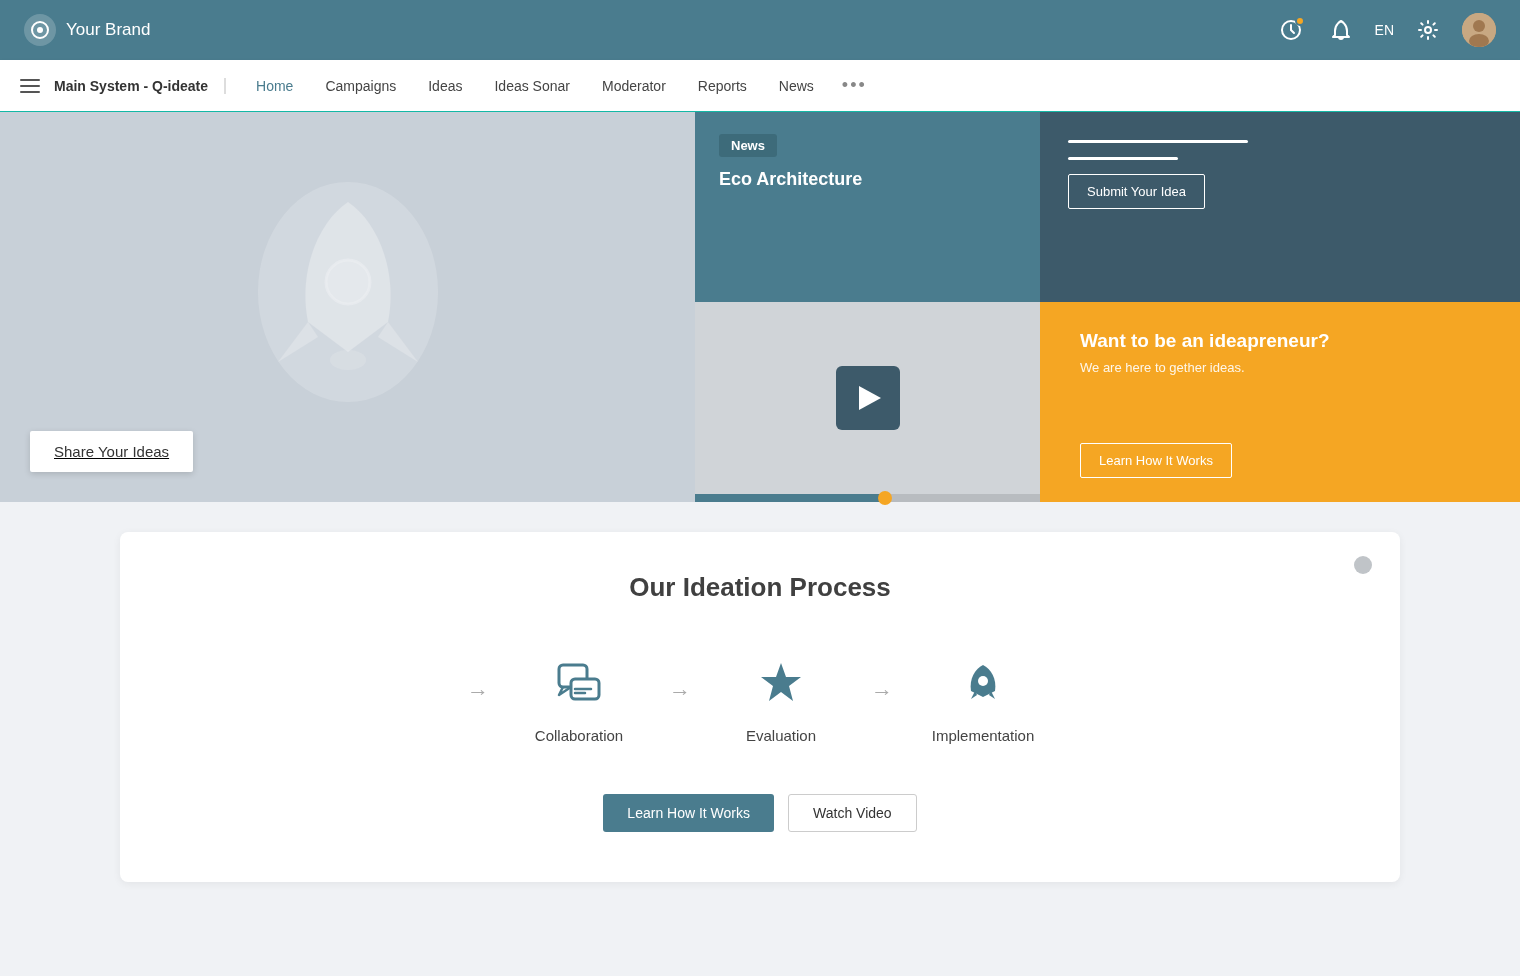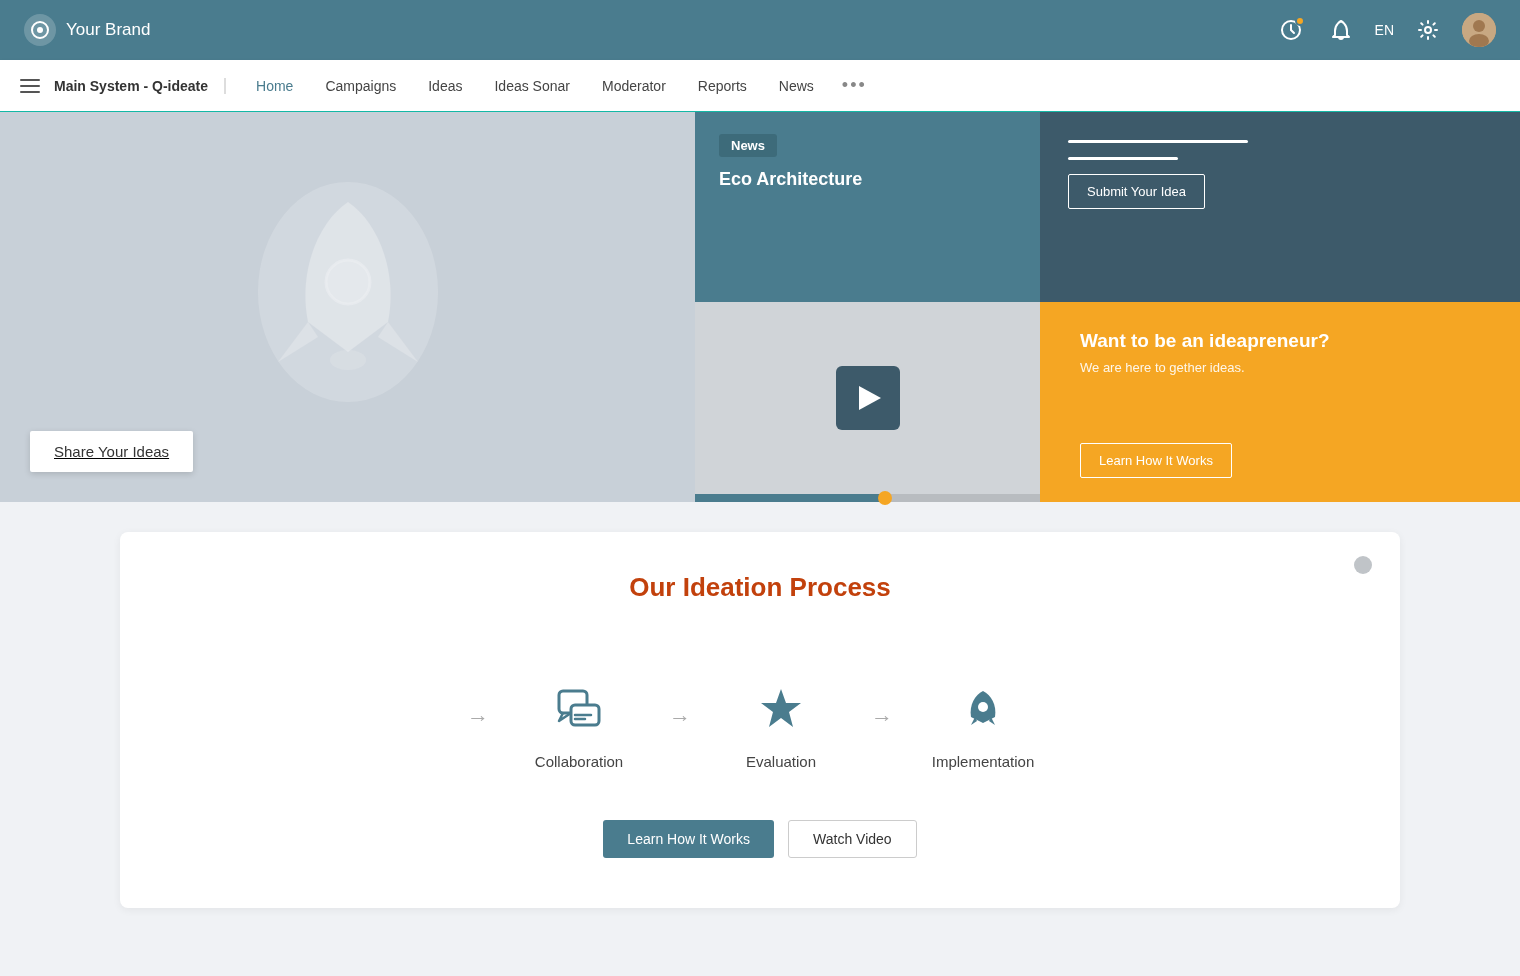--- a/index.html
+++ b/index.html
@@ -351,22 +351,22 @@
       right: 28px;
       width: 18px;
       height: 18px;
       background: #c0c4c8;
       border-radius: 50%;
     }
     .process-title {
       text-align: center;
       font-size: 26px;
       font-weight: 700;
-      color: #c2410c;
-      margin-bottom: 76px;
+      color: #404040;
+      margin-bottom: 50px;
     }
     .process-steps {
       display: flex;
       align-items: center;
       justify-content: center;
       gap: 0;
       margin-bottom: 50px;
     }
     .process-step {
       display: flex;

